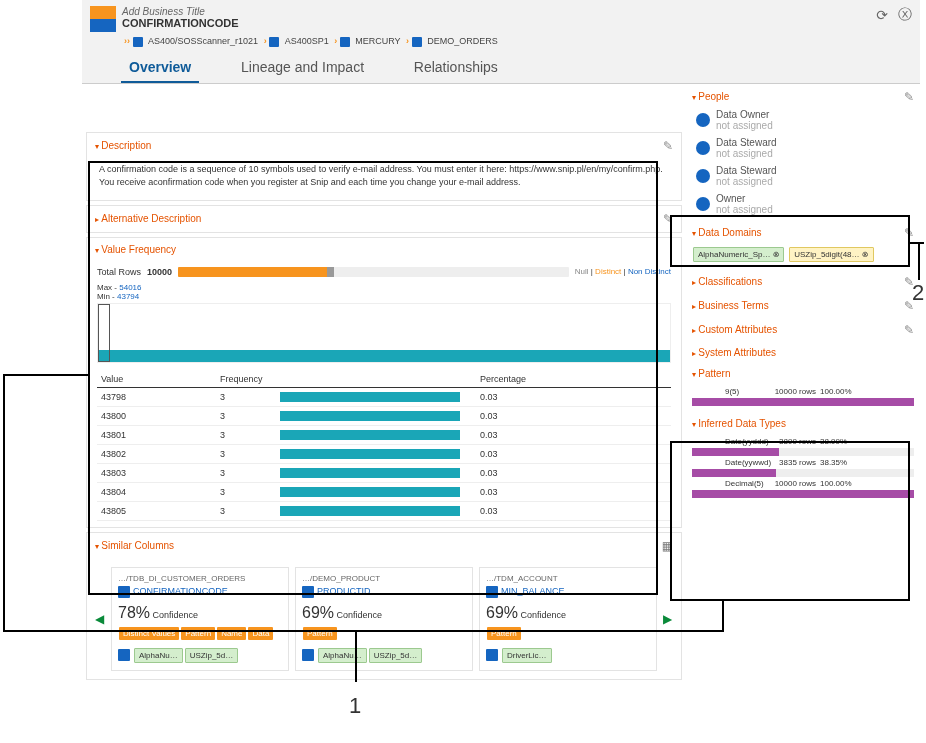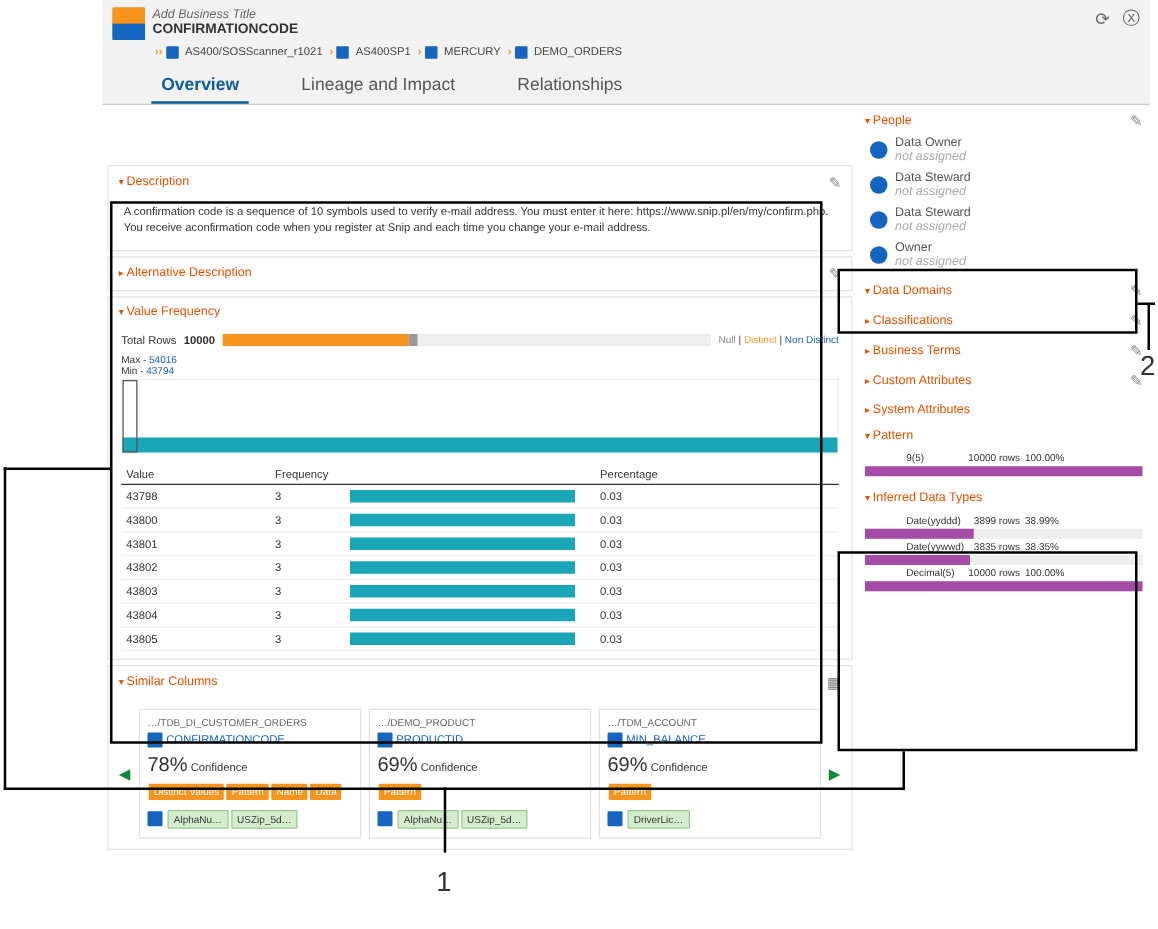--- a/index.html
+++ b/index.html
@@ -61,21 +61,21 @@
   .mini-icon{display:inline-block;width:12px;height:12px;background:#1565c0;border-radius:1px;vertical-align:middle;margin-right:3px;}
   .right-section { }
   .right-head { display:flex; justify-content:space-between; align-items:center; padding:2px 2px;}
   .right-title { color:#e55300; font-size:10px;}
   .right-title::before{content:"▾ "; font-size:8px;}
   .right-title.collapsed::before{content:"▸ ";}
   .people-row { display:flex; align-items:center; gap:6px; padding:3px 6px;}
   .people-ava { width:14px;height:14px;border-radius:50%; background:#1565c0; display:inline-block;}
   .people-info { font-size:10px;}
   .people-info .role{color:#555;}
-  .people-info .na{color:#aaa; font-style:italic;}
+  .people-info .na{color:#aaa; }
   .domain-tags{ padding:4px 2px;}
   .pattern-body, .idt-body { padding:4px 2px;}
   .meter-row { display:flex; align-items:center; font-size:8px; padding:2px 0; gap:4px;}
   .meter-label{ width:65px;padding-left:33px;}
   .meter-bar{ flex:1; height:8px; background:#eee; position:relative;}
   .meter-fill{ position:absolute; left:0; top:0; height:100%; background:#a64ca6;}
   .meter-count{ width:55px; text-align:right;}
   .meter-pct{ width:40px; text-align:left;}
   .callout-box{ border:2px solid #000; position:absolute;}
   .callout-line{ position:absolute; background:#000;}
@@ -297,20 +297,24 @@
   <span class="people-info"><span class="role">Owner</span><br><span class="na">not assigned</span></span>
             </div>
           </div>
       </div>
 
       <div class="right-section" style="position:relative;">
         <div class="right-head">
           <span class="right-title">Data Domains</span>
           <span class="edit-icon">✎</span>
         </div>
+        <div class="domain-tags">
+          <span class="tag tag-green"><span>AlphaNumeric_Sp…</span> ⊗</span>
+          <span class="tag tag-yellow"><span>USZip_5digit(48…</span> ⊗</span>
+        </div>
       </div>
 
       <div class="right-section">
         <div class="right-head">
           <span class="right-title collapsed">Classifications</span>
           <span class="edit-icon">✎</span>
         </div>
       </div>
 
       <div class="right-section">

